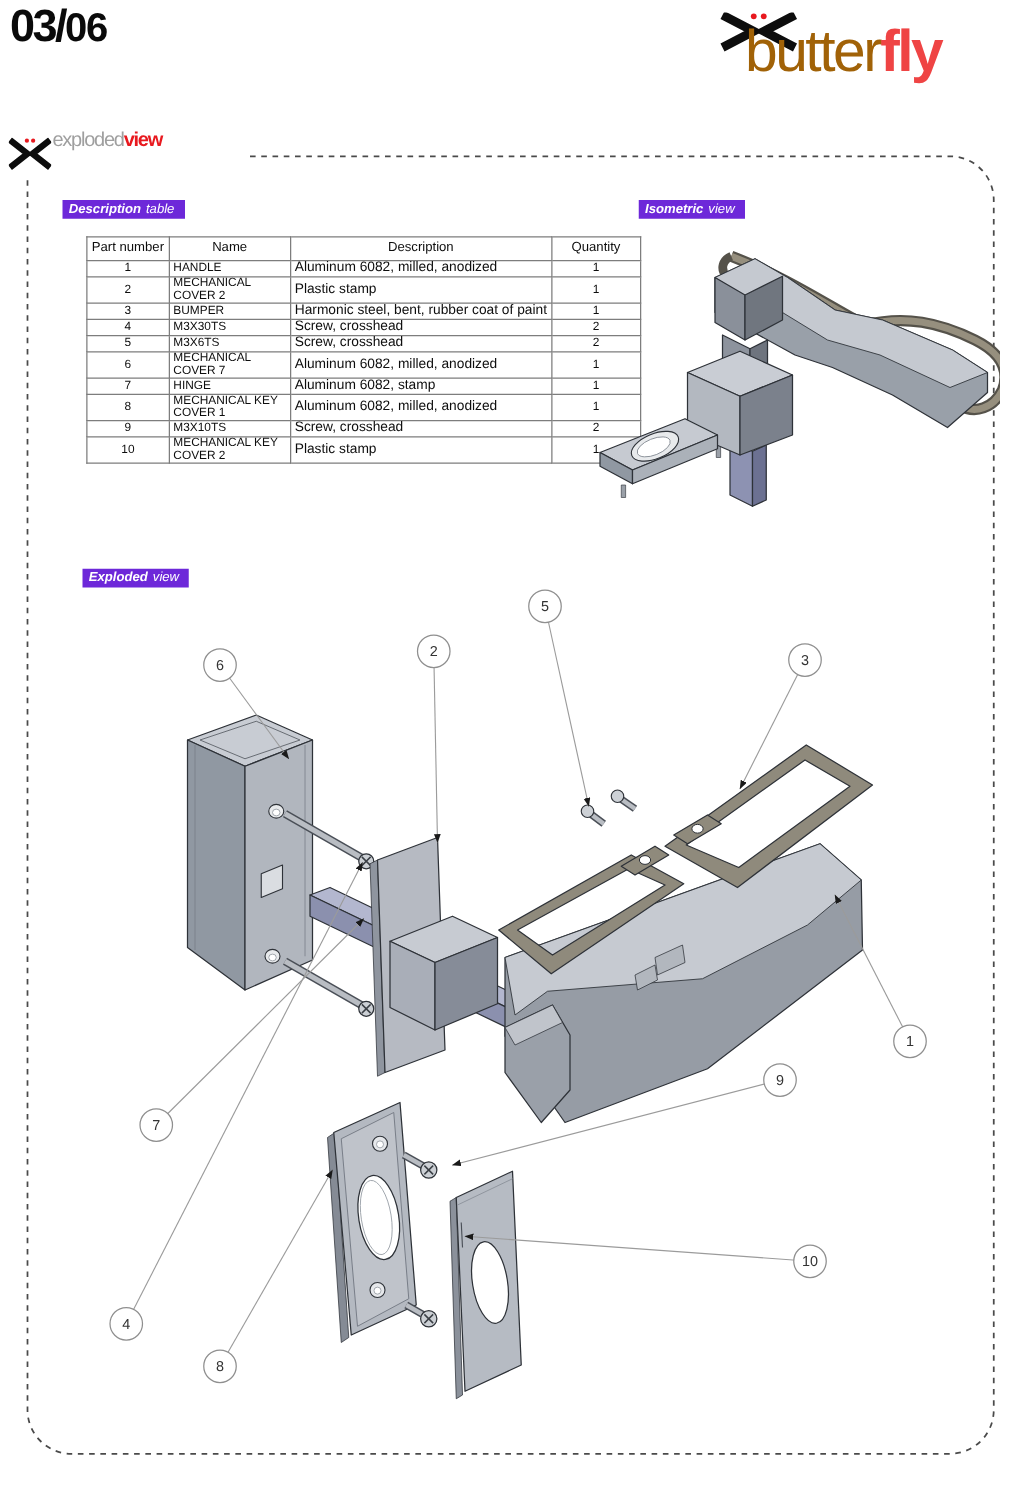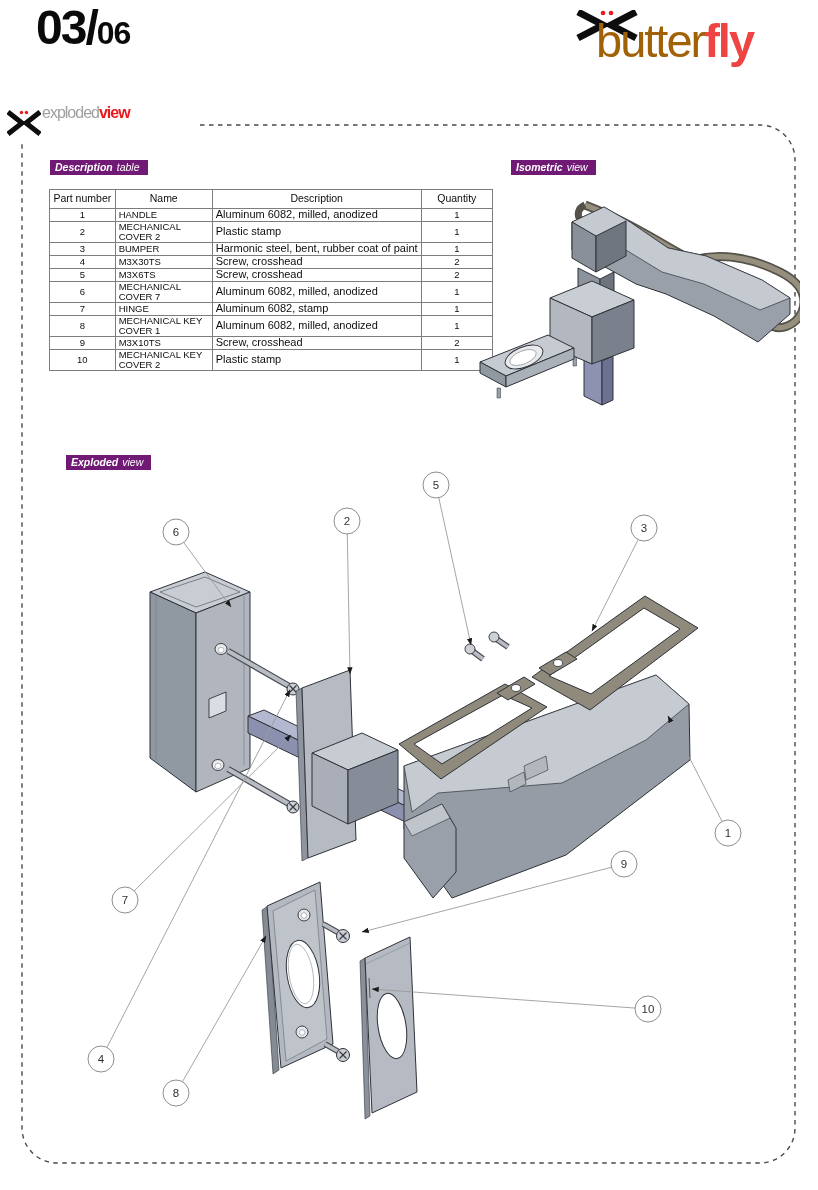--- a/index.html
+++ b/index.html
@@ -2,42 +2,42 @@
 <html><head>
 <meta charset="utf-8">
 <style>
   html,body{margin:0;padding:0;background:#fff;}
   body{width:818px;height:1190px;position:relative;overflow:hidden;
        font-family:"Liberation Sans", sans-serif;color:#111;}
   .abs{position:absolute;}
 
   
   #pagenum{left:8px;top:0px;font-weight:700;letter-spacing:-2px;color:#0a0a0a;}
-  #pagenum .big{font-size:48px;margin-left:28px;}
+  #pagenum .big{font-size:36px;}
   #pagenum .small{font-size:32px;letter-spacing:-1px;}
 
   
   #logo-text{left:596px;top:16px;font-size:47px;letter-spacing:-2px;line-height:50px;white-space:nowrap;}
   #logo-text .t1{font-weight:300;color:#a16207;}
   #logo-text .t2{font-weight:700;color:#ef4444;}
 
   
   #section-header{left:42px;top:104px;font-size:16px;letter-spacing:-1px;white-space:nowrap;}
   #section-header .p1{color:#9f9f9f;font-weight:300;}
   #section-header .p2{color:#e8191f;font-weight:700;}
 
   
-  .chip{position:absolute;background:#701a75;color:#fff;font-style:italic;
+  .chip{position:absolute;background:#6d28d9;color:#fff;font-style:italic;
         font-size:10.5px;line-height:14px;padding:0 8px 1px 5px;white-space:nowrap;}
   .chip b{font-weight:700;margin-right:4px;}
   .chip span{font-weight:400;}
 
   
   #parts-table{left:49px;top:189px;}
-  #parts-table table{border-collapse:collapse;width:444px;font-size:9.5px;color:#0d0d0d;}
+  #parts-table table{border-collapse:collapse;width:444px;font-size:9.5px;color:#0d0d0d;margin-left:20px;}
   #parts-table th,#parts-table td{border:1px solid #7d7d7d;padding:0 3px;line-height:1.05;}
   #parts-table th{font-weight:400;font-size:10.5px;height:18px;text-align:center;}
   #parts-table td{height:12px;}
   #parts-table td.c{text-align:center;}
   #parts-table td.d{white-space:nowrap;font-size:11px;}
 
   svg text.bnum{font-family:"Liberation Sans",sans-serif;font-size:11.5px;fill:#333;text-anchor:middle;}
   .ldr{stroke:#9b9b9b;stroke-width:0.9;fill:none;}
   .bln{fill:#fff;stroke:#8f8f8f;stroke-width:1;}
 </style>

